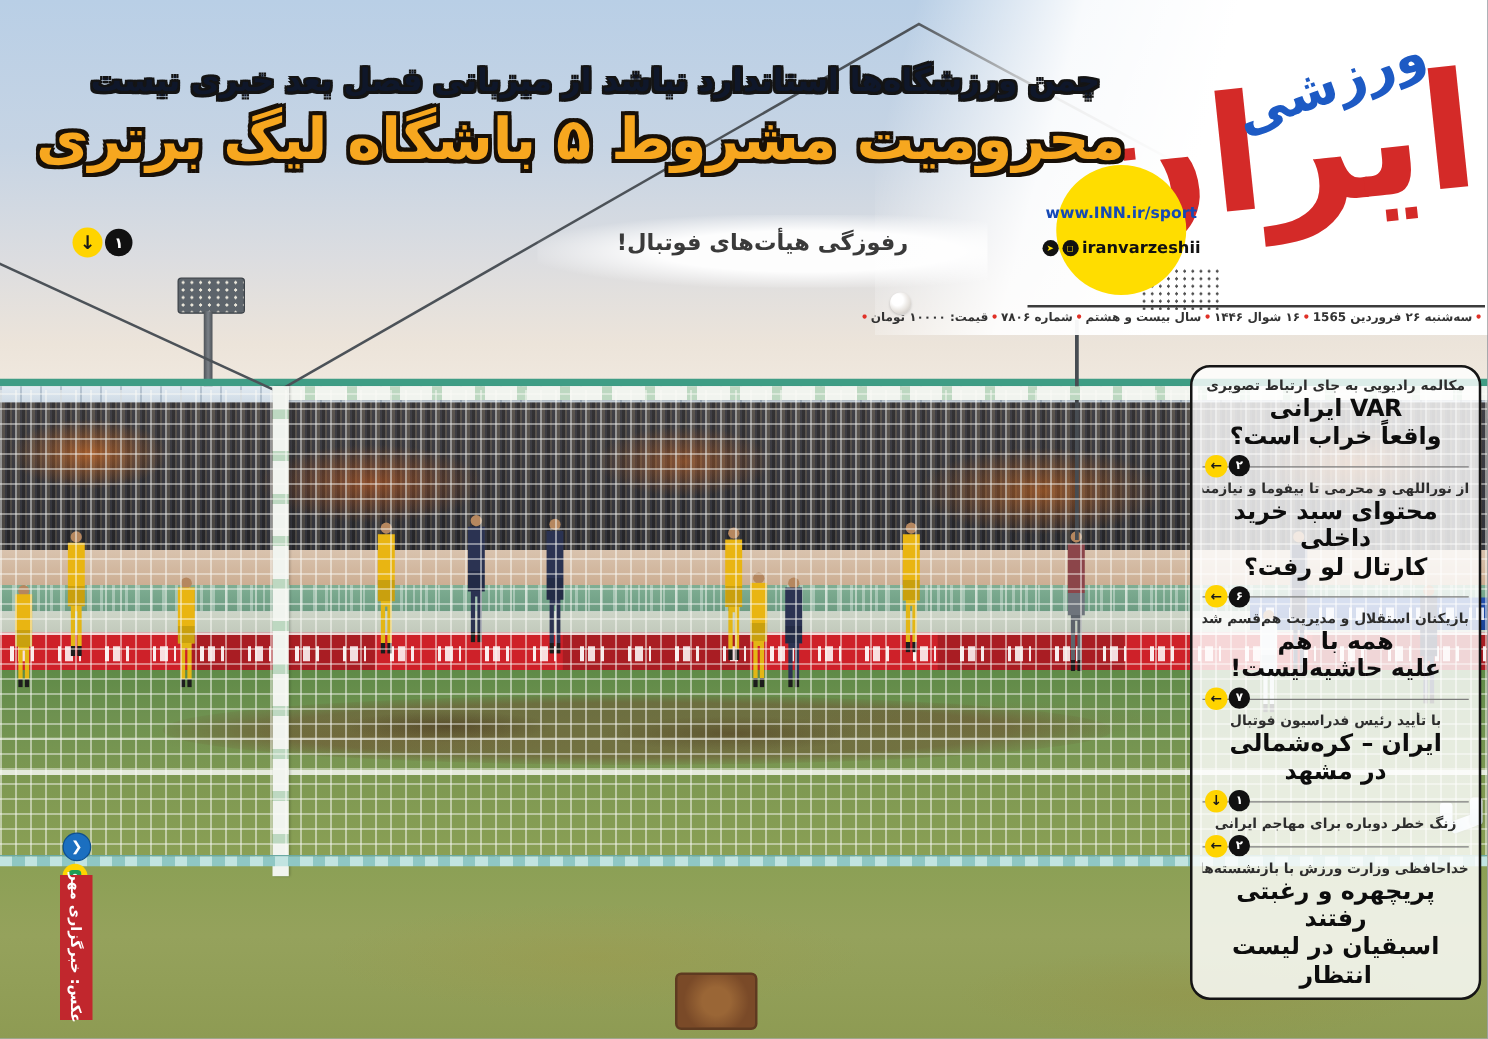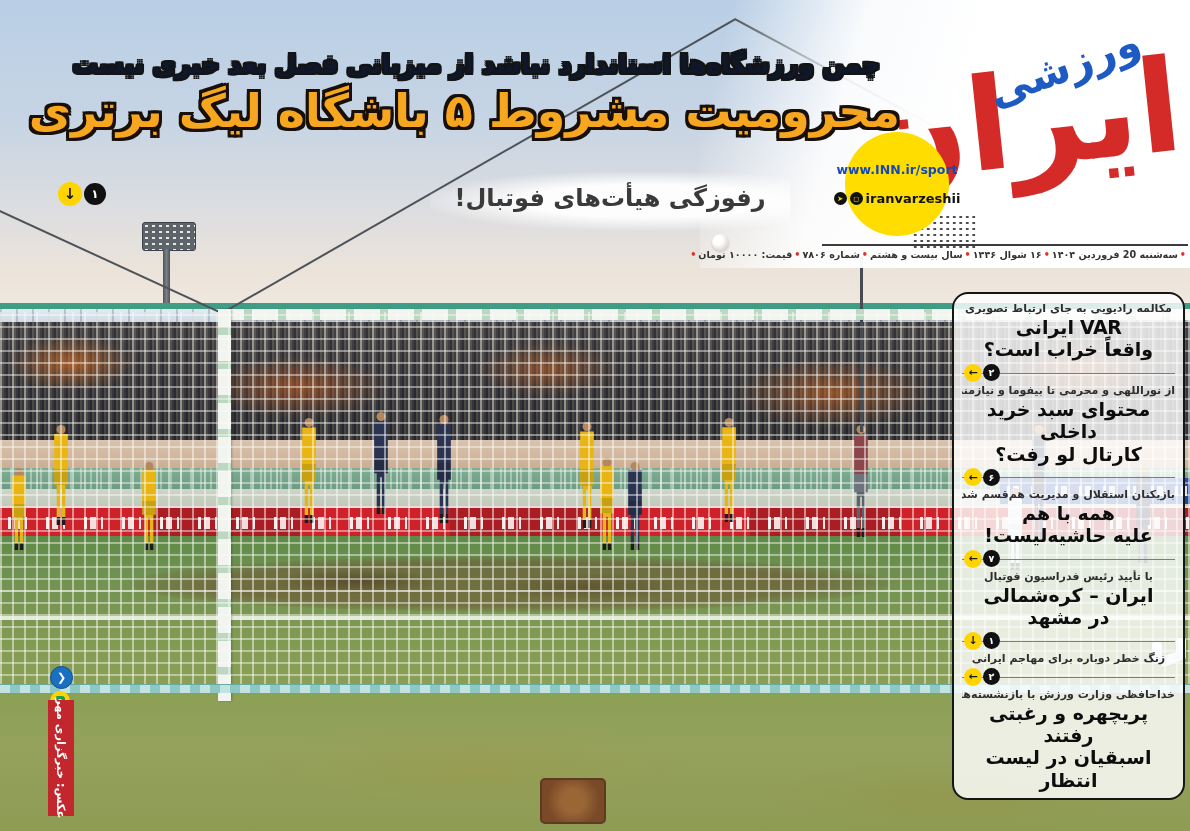--- a/index.html
+++ b/index.html
@@ -99,21 +99,21 @@
   .dateline .dot{color:#e03127;margin:0 2px;}
 
   
   .h-kicker{left:90px;top:50px;width:790px;text-align:center;direction:rtl;white-space:nowrap;
     font-size:25px;font-weight:bold;color:#0f172a;
     text-shadow:-2px -2px 0 #141414,2px -2px 0 #141414,-2px 2px 0 #141414,2px 2px 0 #141414,-2px 0 0 #141414,2px 0 0 #141414,0 -2px 0 #141414,0 2px 0 #141414;}
   .h-main{left:20px;top:84px;width:880px;text-align:right;direction:rtl;white-space:nowrap;
     font-size:46px;font-weight:bold;color:#f7a71f;letter-spacing:-1px;
     text-shadow:-3px -3px 0 #181008,3px -3px 0 #181008,-3px 3px 0 #181008,3px 3px 0 #181008,-3px 0 0 #181008,3px 0 0 #181008,0 -3px 0 #181008,0 3px 0 #181008,-2px 2px 0 #181008,2px -2px 0 #181008;}
   .h-sub{left:450px;top:184px;width:320px;text-align:center;direction:rtl;white-space:nowrap;
-    font-size:24px;font-weight:bold;color:#3a3a3a;}
+    font-size:18px;font-weight:bold;color:#3a3a3a;}
   .page-badge{display:flex;align-items:center;gap:2px;}
   .pb-arrow{display:flex;align-items:center;justify-content:center;width:24px;height:24px;border-radius:50%;background:#ffd400;color:#1a1a1a;font-size:15px;font-weight:bold;}
   .pb-num{display:flex;align-items:center;justify-content:center;width:22px;height:22px;border-radius:50%;background:#111;color:#fff;font-size:12px;font-weight:bold;}
 
   
   .sidebar{left:952px;top:292px;width:233px;height:508px;box-sizing:border-box;
     background:rgba(255,255,255,.82);border:2.5px solid #151515;border-radius:16px;
     padding:8px 8px 23px;display:flex;flex-direction:column;justify-content:space-between;z-index:6;direction:rtl;}
   .sb-item{display:flex;flex-direction:column;gap:1px;}
   .sb-kicker{font-size:11px;font-weight:bold;color:#2d2d2d;text-align:center;white-space:nowrap;overflow:hidden;}
@@ -194,21 +194,21 @@
   <div class="abs logo-sub">ورزشی</div>
   <div class="abs logo-circle">
     <span class="logo-site">www.INN.ir/sport</span>
     <span class="logo-social">
       <span class="s-ic">➤</span>
       <span class="s-ic">◻</span>
       <span>iranvarzeshii</span>
     </span>
   </div>
   <div class="abs halftone"></div>
-  <div class="abs dateline"><span class="dot">•</span><span>سه‌شنبه 20 فروردین ۱۴۰۴</span><span class="dot">•</span><span>۱۶ شوال ۱۴۴۶</span><span class="dot">•</span><span>سال بیست و هشتم</span><span class="dot">•</span><span>شماره ۷۸۰۶</span><span class="dot">•</span><span>قیمت: ۱۰۰۰۰ تومان</span><span class="dot">•</span></div>
+  <div class="abs dateline"><span class="dot">•</span><span>سه‌شنبه ۲۶ فروردین 1565</span><span class="dot">•</span><span>۱۶ شوال ۱۴۴۶</span><span class="dot">•</span><span>سال بیست و هشتم</span><span class="dot">•</span><span>شماره ۷۸۰۶</span><span class="dot">•</span><span>قیمت: ۱۰۰۰۰ تومان</span><span class="dot">•</span></div>
 
   <div class="abs h-kicker">چمن ورزشگاه‌ها استاندارد نباشد از میزبانی فصل بعد خبری نیست</div>
   <div class="abs h-main">محرومیت مشروط ۵ باشگاه لیگ برتری</div>
   <div class="abs page-badge" style="left:58px;top:182px">
     <span class="pb-arrow">↓</span>
     <span class="pb-num">۱</span>
   </div>
   <div class="abs h-sub">رفوزگی هیأت‌های فوتبال!</div>
 
   <aside class="abs sidebar">

